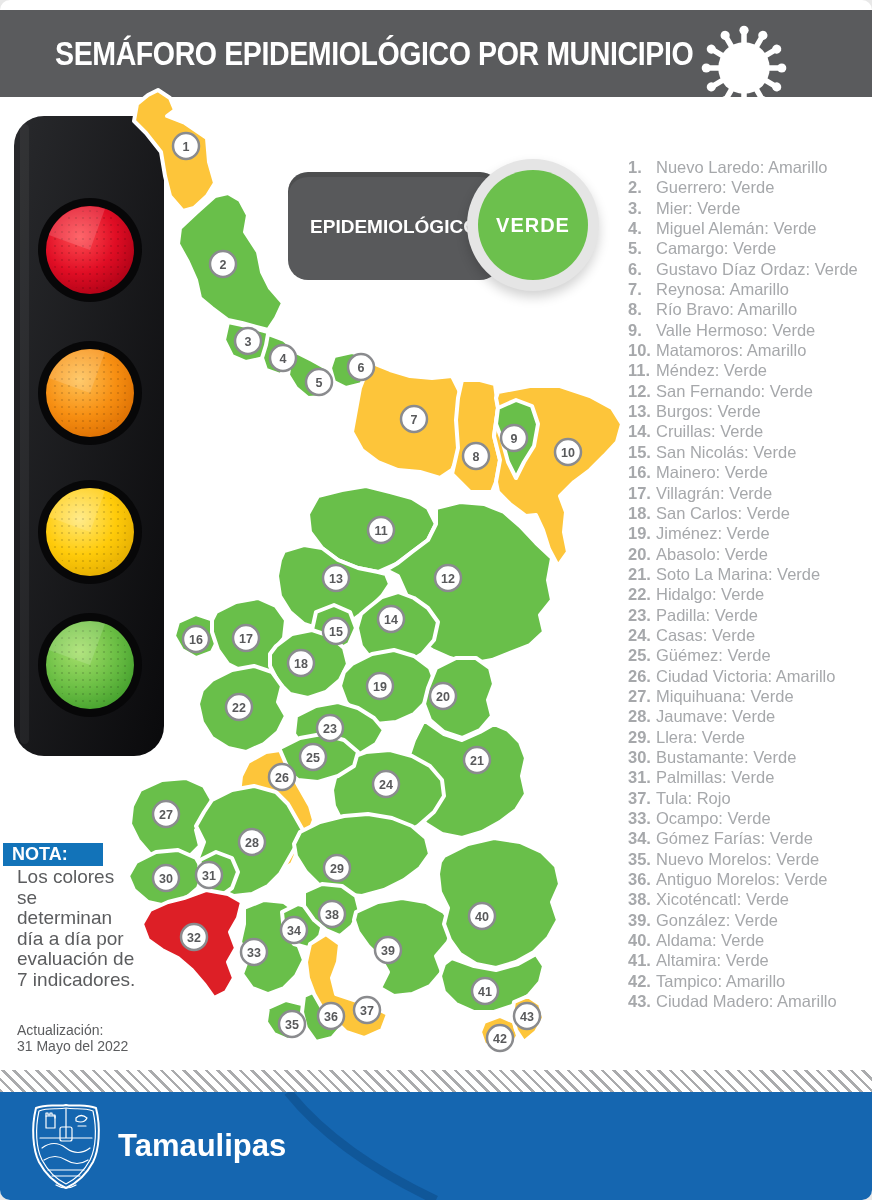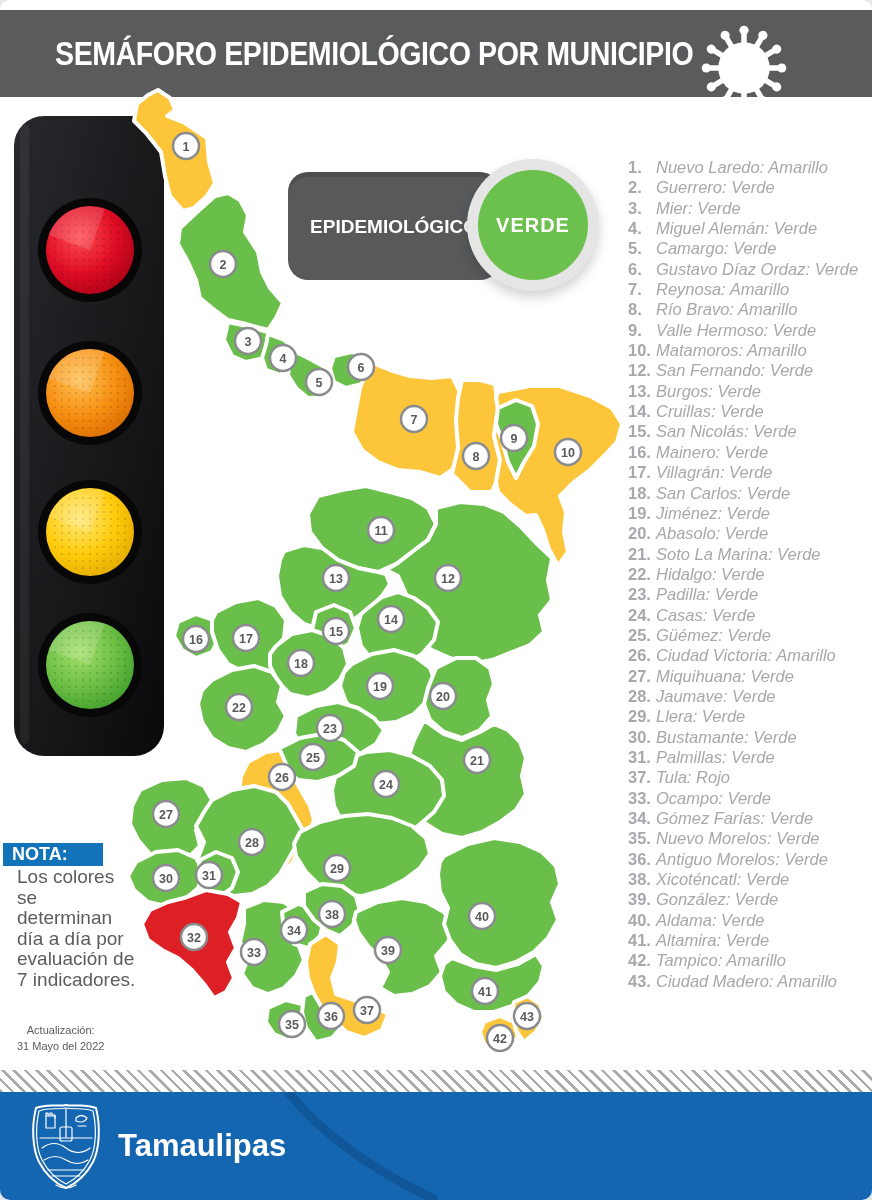--- a/index.html
+++ b/index.html
@@ -25,26 +25,26 @@
   .verde-wrap{position:absolute;left:467px;top:159px;width:132px;height:132px;border-radius:50%;
               background:#e5e5e5;display:flex;align-items:center;justify-content:center;
               box-shadow:0 6px 12px rgba(0,0,0,.18);}
   .verde-inner{width:110px;height:110px;border-radius:50%;background:#6cc04d;display:flex;
                align-items:center;justify-content:center;color:#fff;font-weight:bold;font-size:20px;
                letter-spacing:1px;}
   
   .mlist{position:absolute;left:628px;top:157px;width:242px;color:#a6a8ab;font-size:16.5px;}
   .mrow{line-height:20.35px;white-space:nowrap;}
   .mrow .num{display:inline-block;min-width:28px;font-weight:bold;}
-  .mrow .nm{font-style:italic;}
+  .mrow .nm{}
   
   .note-label{position:absolute;left:3px;top:843px;width:100px;height:23px;background:#1273b9;
               color:#fff;font-weight:bold;font-size:18px;line-height:23px;padding-left:9px;box-sizing:border-box;}
   .note-text{position:absolute;left:17px;top:867px;width:120px;font-size:19px;line-height:20.6px;color:#5b5c5e;}
-  .update{position:absolute;left:17px;top:1022px;font-size:11px;line-height:16px;color:#5b5c5e;text-align:center;}
+  .update{position:absolute;left:17px;top:1022px;font-size:14px;line-height:16px;color:#5b5c5e;}
   
   .hatch{position:absolute;left:0;top:1070px;width:872px;height:22px;background:
          repeating-linear-gradient(45deg,#aaabad 0 2.5px,#ffffff 2.5px 8px);}
   .footer{position:absolute;left:0;top:1092px;width:872px;height:108px;background:#1566b0;}
   .brand{position:absolute;left:118px;top:0;height:108px;line-height:108px;color:#ffffff;
          font-weight:bold;font-size:31px;}
   .crest{position:absolute;left:26px;top:8px;}
   .footer-arc{position:absolute;left:0;top:0;}
 </style>
 </head>
@@ -400,20 +400,21 @@
       <div class="mrow"><span class="num">1.</span><span class="nm">Nuevo Laredo: Amarillo</span></div>
       <div class="mrow"><span class="num">2.</span><span class="nm">Guerrero: Verde</span></div>
       <div class="mrow"><span class="num">3.</span><span class="nm">Mier: Verde</span></div>
       <div class="mrow"><span class="num">4.</span><span class="nm">Miguel Alemán: Verde</span></div>
       <div class="mrow"><span class="num">5.</span><span class="nm">Camargo: Verde</span></div>
       <div class="mrow"><span class="num">6.</span><span class="nm">Gustavo Díaz Ordaz: Verde</span></div>
       <div class="mrow"><span class="num">7.</span><span class="nm">Reynosa: Amarillo</span></div>
       <div class="mrow"><span class="num">8.</span><span class="nm">Río Bravo: Amarillo</span></div>
       <div class="mrow"><span class="num">9.</span><span class="nm">Valle Hermoso: Verde</span></div>
       <div class="mrow"><span class="num">10.</span><span class="nm">Matamoros: Amarillo</span></div>
+      <div class="mrow"><span class="num">11.</span><span class="nm">Méndez: Verde</span></div>
       <div class="mrow"><span class="num">12.</span><span class="nm">San Fernando: Verde</span></div>
       <div class="mrow"><span class="num">13.</span><span class="nm">Burgos: Verde</span></div>
       <div class="mrow"><span class="num">14.</span><span class="nm">Cruillas: Verde</span></div>
       <div class="mrow"><span class="num">15.</span><span class="nm">San Nicolás: Verde</span></div>
       <div class="mrow"><span class="num">16.</span><span class="nm">Mainero: Verde</span></div>
       <div class="mrow"><span class="num">17.</span><span class="nm">Villagrán: Verde</span></div>
       <div class="mrow"><span class="num">18.</span><span class="nm">San Carlos: Verde</span></div>
       <div class="mrow"><span class="num">19.</span><span class="nm">Jiménez: Verde</span></div>
       <div class="mrow"><span class="num">20.</span><span class="nm">Abasolo: Verde</span></div>
       <div class="mrow"><span class="num">21.</span><span class="nm">Soto La Marina: Verde</span></div>

